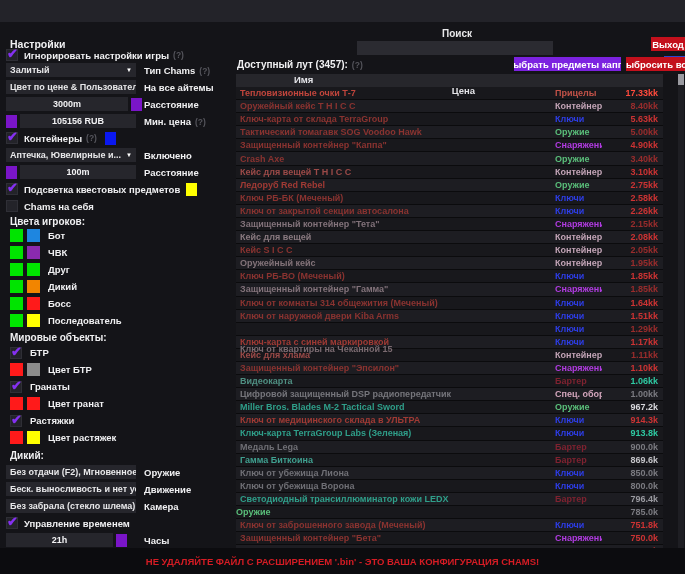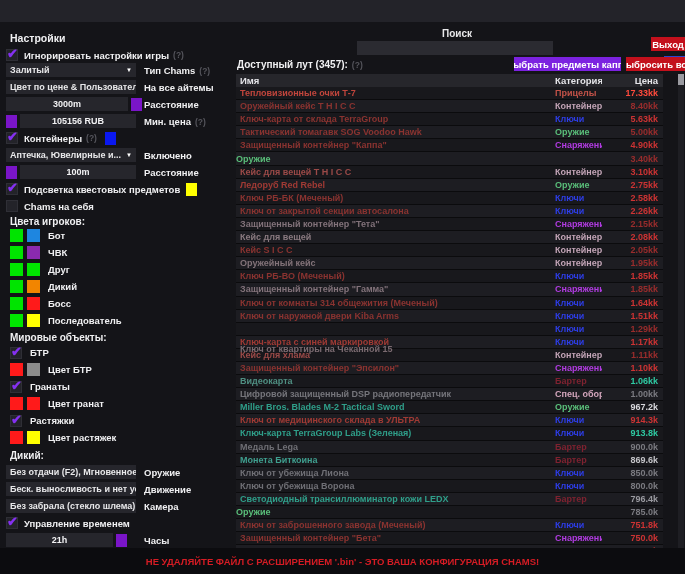--- a/index.html
+++ b/index.html
@@ -4,21 +4,21 @@
 <style>
   html,body{margin:0;padding:0;}
   body{
     width:685px;height:574px;position:relative;overflow:hidden;
     background:#141418;color:#e8e8ea;
     font-family:"Liberation Sans",sans-serif;font-weight:bold;font-size:10px;
     -webkit-font-smoothing:antialiased;
   }
   .titlebar{position:absolute;left:0;top:0;width:685px;height:22px;background:#232329;}
   
-  .s-title{position:absolute;left:10px;top:32px;font-size:10.5px;color:#f0f0f2;}
+  .s-title{position:absolute;left:10px;top:38px;font-size:10.5px;color:#f0f0f2;}
   .row{position:absolute;left:6px;height:14px;display:flex;align-items:center;white-space:nowrap;}
   .dd{width:130px;height:14px;background:#26262c;display:flex;align-items:center;justify-content:space-between;
       padding:0 4px;box-sizing:border-box;font-size:9px;overflow:hidden;}
   .dd .caret{font-size:6px;color:#ffffff;margin-left:3px;}
   .inp{height:14px;background:#26262c;display:flex;align-items:center;justify-content:center;
        box-sizing:border-box;font-size:9px;color:#f2f2f4;}
   .lbl{position:absolute;left:138px;font-size:9.5px;color:#f0f0f2;}
   .lbl-inline{margin-left:6px;font-size:9.5px;color:#f0f0f2;}
   .hint{color:#55555c;font-size:8.5px;margin-left:4px;font-weight:bold;}
   .chk{width:12px;height:12px;background:#232329;border:1px solid #2f2f36;box-sizing:border-box;position:relative;flex:none;}
@@ -35,21 +35,21 @@
       color:#e8e8ea;font-family:inherit;font-weight:bold;font-size:9.5px;padding:0 4px;box-sizing:border-box;}
   .btn{position:absolute;height:14px;display:flex;align-items:center;justify-content:center;
        color:#fff;font-size:9.5px;cursor:default;overflow:hidden;white-space:nowrap;}
   .btn-exit{left:651px;top:37px;width:34px;background:#c3101c;}
   .btn-ru{left:664px;top:56px;width:21px;background:#2b46cf;}
   .btn-kappa{left:514px;top:57px;width:107px;background:#7c22e0;}
   .btn-discard{left:626px;top:57px;width:59px;background:#c3101c;}
   .loot-title{position:absolute;left:237px;top:59px;font-size:10px;color:#f0f0f2;}
   
   .table{position:absolute;left:236px;top:74px;width:427px;}
-  .thead{height:13px;background:#26262b;display:flex;align-items:center;font-size:9.5px;color:#e4e4e8;}
+  .thead{height:13px;background:#26262b;display:flex;align-items:center;font-size:9.5px;color:#e4e4e8;flex-direction:column;}
   .tbody{height:474px;overflow:hidden;}
   .trow{height:13.1px;display:flex;align-items:center;border-bottom:1px solid #0b0b0d;box-sizing:border-box;
         font-size:9px;white-space:nowrap;}
   .trow:nth-child(odd){background:#18181c;}
   .trow:nth-child(even){background:#1d1d22;}
   .c-name{width:315px;flex:none;padding-left:4px;overflow:hidden;}
   .c-cat{flex:1;overflow:hidden;}
   .c-price{width:56px;flex:none;text-align:right;padding-right:5px;}
   .scrollbar{position:absolute;left:678px;top:74px;width:6px;height:474px;background:#1e1e23;}
   .scroll-thumb{width:6px;height:11px;background:#9b9ba1;}
@@ -267,20 +267,21 @@
         <span class="c-name" style="color: rgb(138, 51, 48);">Тактический томагавк SOG Voodoo Hawk</span>
         <span class="c-cat" style="color: rgb(90, 191, 122);">Оружие</span>
         <span class="c-price" style="color: rgb(153, 44, 44);">5.00kk</span>
       </div>
       <div class="trow">
         <span class="c-name" style="color: rgb(138, 51, 48);">Защищенный контейнер "Каппа"</span>
         <span class="c-cat" style="color: rgb(176, 59, 224);">Снаряжение</span>
         <span class="c-price" style="color: rgb(204, 51, 51);">4.90kk</span>
       </div>
       <div class="trow">
+        <span class="c-name" style="color: rgb(138, 51, 48);">Crash Axe</span>
         <span class="c-cat" style="color: rgb(90, 191, 122);">Оружие</span>
         <span class="c-price" style="color: rgb(153, 44, 44);">3.40kk</span>
       </div>
       <div class="trow">
         <span class="c-name" style="color: rgb(156, 74, 72);">Кейс для вещей T H I C C</span>
         <span class="c-cat" style="color: rgb(194, 164, 182);">Контейнеры</span>
         <span class="c-price" style="color: rgb(204, 51, 51);">3.10kk</span>
       </div>
       <div class="trow">
         <span class="c-name" style="color: rgb(160, 58, 52);">Ледоруб Red Rebel</span>
@@ -381,21 +382,21 @@
         <span class="c-name" style="color: rgb(47, 159, 138);">Ключ-карта TerraGroup Labs (Зеленая)</span>
         <span class="c-cat" style="color: rgb(45, 61, 230);">Ключи</span>
         <span class="c-price" style="color: rgb(46, 201, 162);">913.8k</span>
       </div>
       <div class="trow">
         <span class="c-name" style="color: rgb(111, 111, 117);">Медаль Lega</span>
         <span class="c-cat" style="color: rgb(126, 34, 48);">Бартер</span>
         <span class="c-price" style="color: rgb(122, 122, 128);">900.0k</span>
       </div>
       <div class="trow">
-        <span class="c-name" style="color: rgb(63, 159, 143);">Монета Биткоина</span>
+        <span class="c-name" style="color: rgb(63, 159, 143);">Гамма Биткоина</span>
         <span class="c-cat" style="color: rgb(126, 34, 48);">Бартер</span>
         <span class="c-price" style="color: rgb(196, 196, 200);">869.6k</span>
       </div>
       <div class="trow">
         <span class="c-name" style="color: rgb(111, 111, 117);">Ключ от убежища Лиона</span>
         <span class="c-cat" style="color: rgb(45, 61, 230);">Ключи</span>
         <span class="c-price" style="color: rgb(122, 122, 128);">850.0k</span>
       </div>
       <div class="trow">
         <span class="c-name" style="color: rgb(111, 111, 117);">Ключ от убежища Ворона</span>

